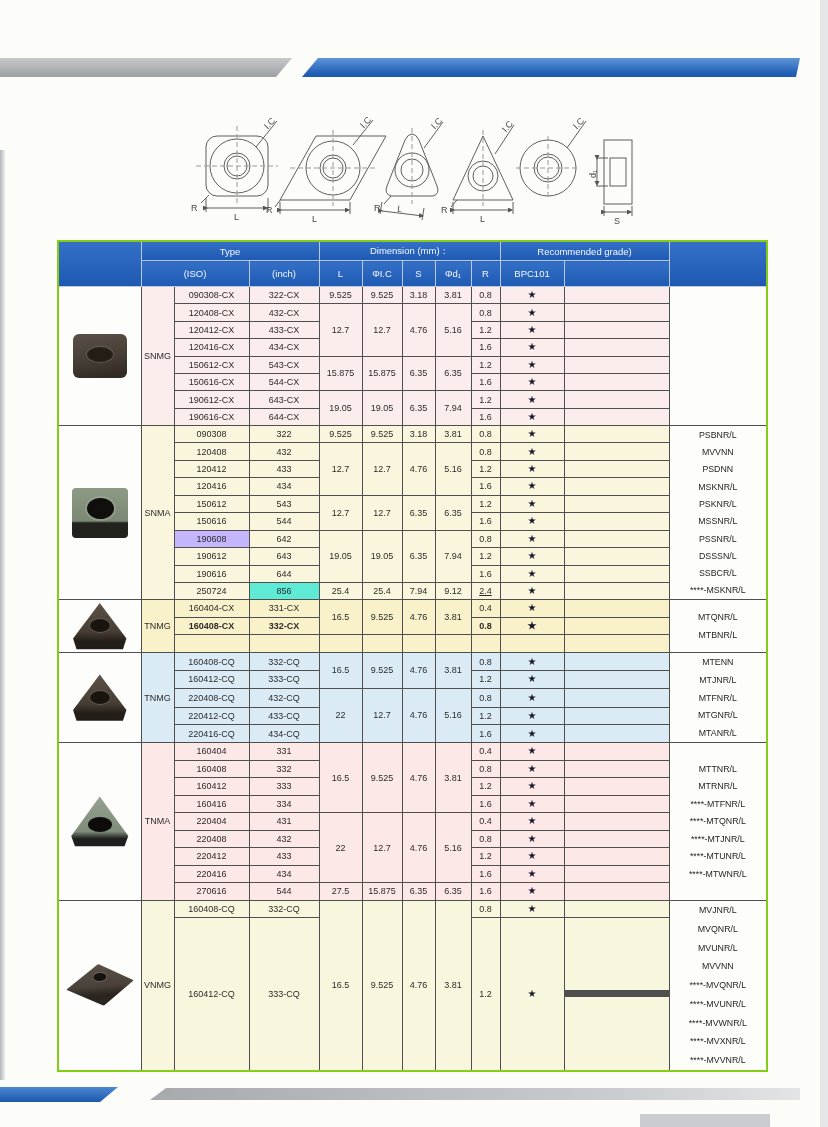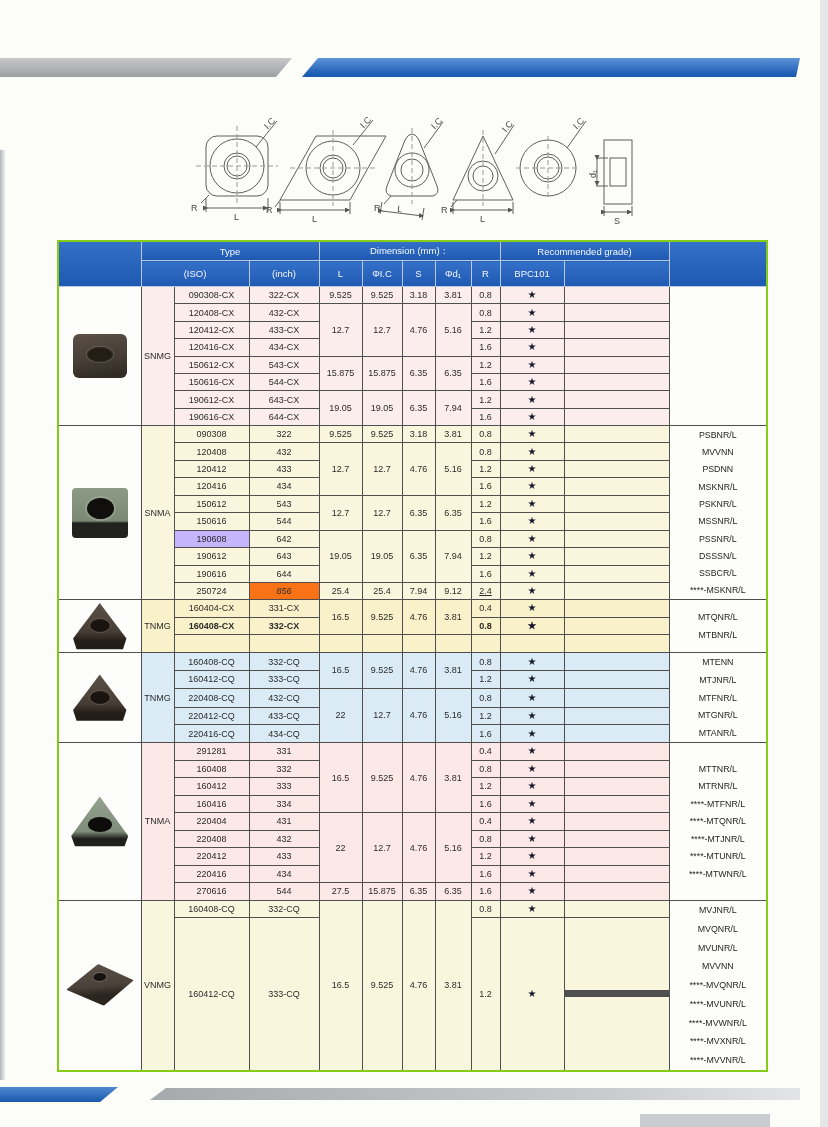--- a/index.html
+++ b/index.html
@@ -390,21 +390,21 @@
         </tr>
         <tr style="height: 17.3px;">
           <td style="background: rgb(250, 246, 221);">190616</td>
           <td style="background: rgb(250, 246, 221);">644</td>
           <td style="background: rgb(250, 246, 221);">1.6</td>
           <td style="background: rgb(250, 246, 221);"><span class="star" style="color: rgb(23, 23, 44);">★</span></td>
           <td style="background: rgb(250, 246, 221);"></td>
         </tr>
         <tr style="height: 17.3px;">
           <td style="background: rgb(250, 246, 221);">250724</td>
-          <td style="background: #f97316; font-style: italic;">856</td>
+          <td style="background: #5eead4;">856</td>
           <td rowspan="1" style="background: rgb(250, 246, 221);">25.4</td>
           <td rowspan="1" style="background: rgb(250, 246, 221);">25.4</td>
           <td rowspan="1" style="background: rgb(250, 246, 221);">7.94</td>
           <td rowspan="1" style="background: rgb(250, 246, 221);">9.12</td>
           <td style="background: rgb(250, 246, 221); text-decoration: underline;">2.4</td>
           <td style="background: rgb(250, 246, 221);"><span class="star" style="color: rgb(23, 23, 44);">★</span></td>
           <td style="background: rgb(250, 246, 221);"></td>
         </tr>
         <tr class="sec-first" style="height: 17.7px;">
           <td class="photo-cell" rowspan="3">
@@ -505,21 +505,21 @@
           <td style="background: rgb(218, 235, 246);"><span class="star" style="color: rgb(23, 23, 44);">★</span></td>
           <td style="background: rgb(218, 235, 246);"></td>
         </tr>
         <tr class="sec-first" style="height: 17.5px;">
           <td class="photo-cell" rowspan="9">
             <div class="photo p-tri-green">
               <i class="hole"></i>
             </div>
           </td>
           <td rowspan="9" style="background: rgb(251, 232, 231);">TNMA</td>
-          <td style="background: rgb(251, 232, 231);">291281</td>
+          <td style="background: rgb(251, 232, 231);">160404</td>
           <td style="background: rgb(251, 232, 231);">331</td>
           <td rowspan="4" style="background: rgb(251, 232, 231);">16.5</td>
           <td rowspan="4" style="background: rgb(251, 232, 231);">9.525</td>
           <td rowspan="4" style="background: rgb(251, 232, 231);">4.76</td>
           <td rowspan="4" style="background: rgb(251, 232, 231);">3.81</td>
           <td style="background: rgb(251, 232, 231);">0.4</td>
           <td style="background: rgb(251, 232, 231);"><span class="star" style="color: rgb(23, 23, 44);">★</span></td>
           <td style="background: rgb(251, 232, 231);"></td>
           <td class="names-cell" rowspan="9">
             <div class="holders-stack">

